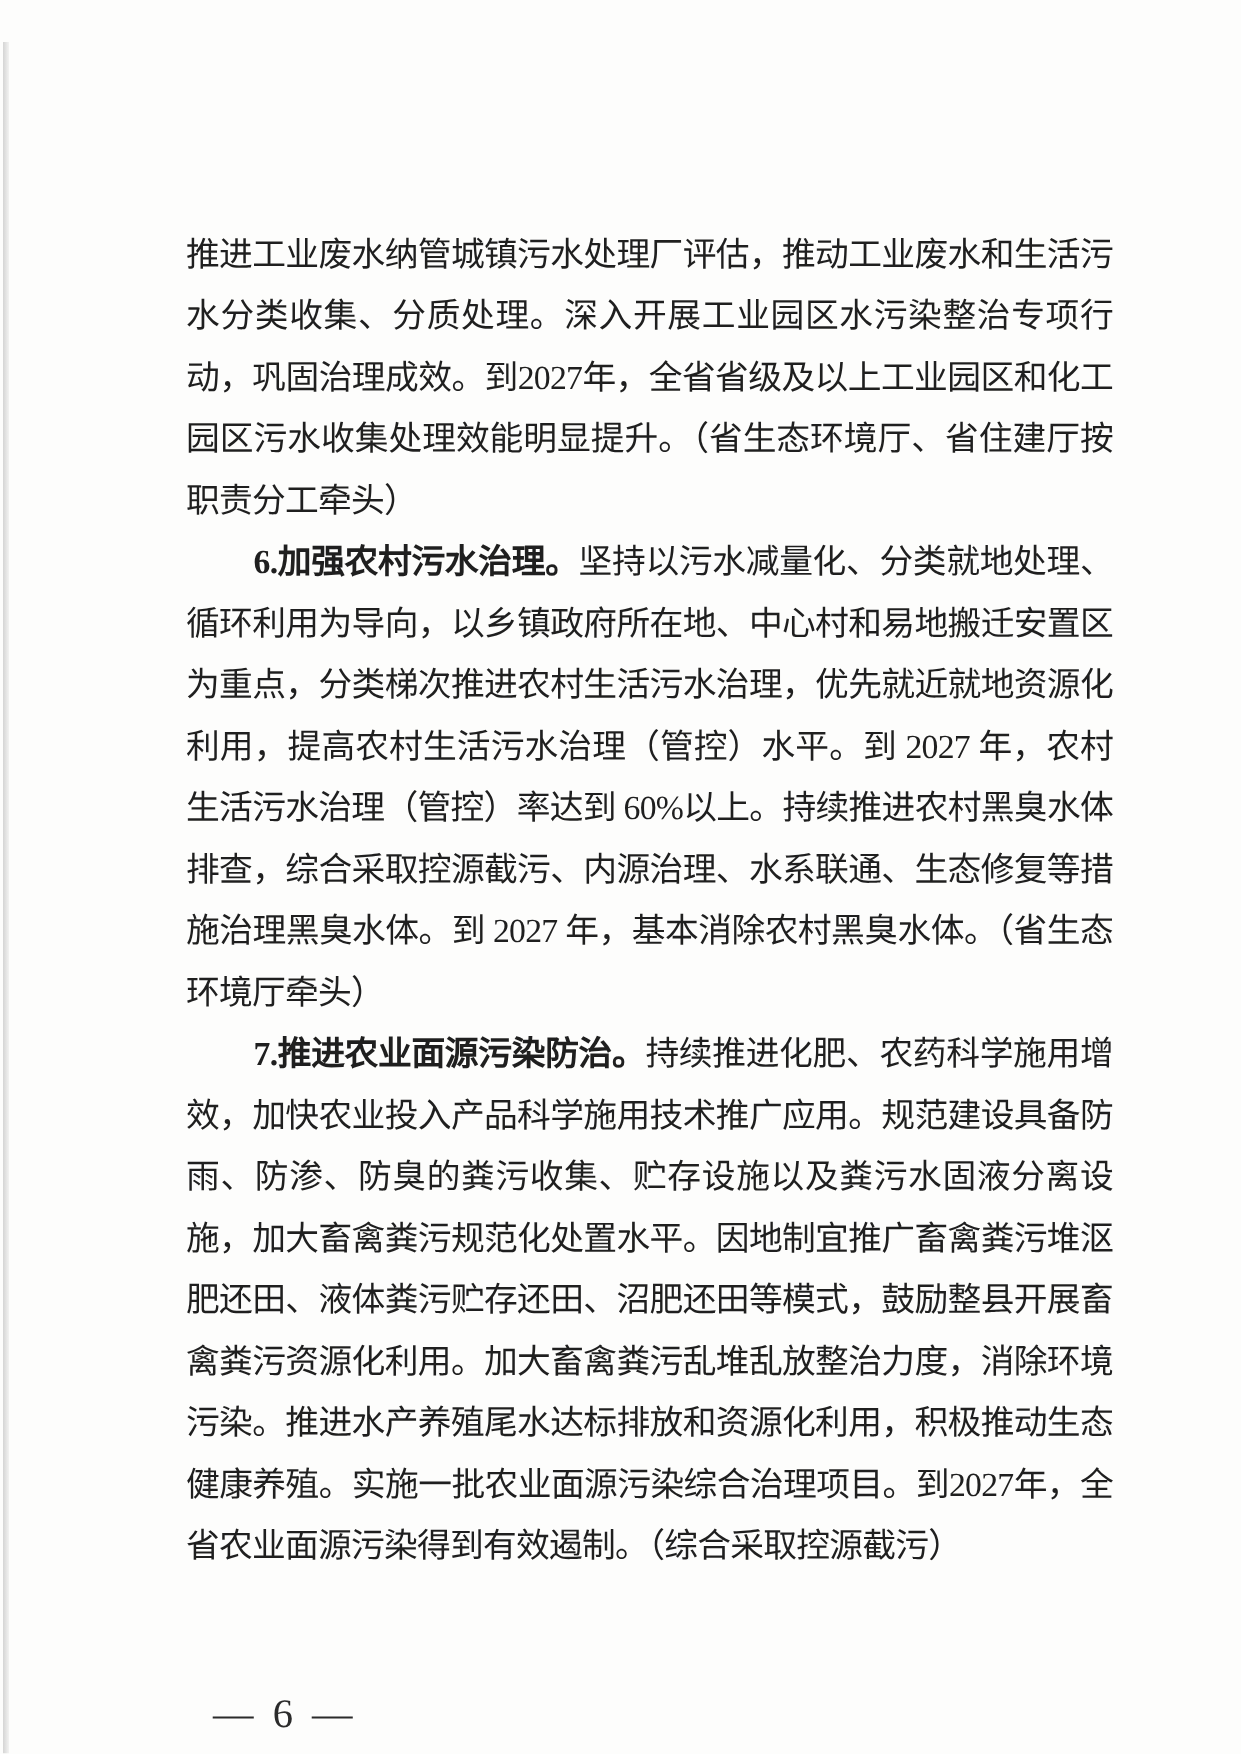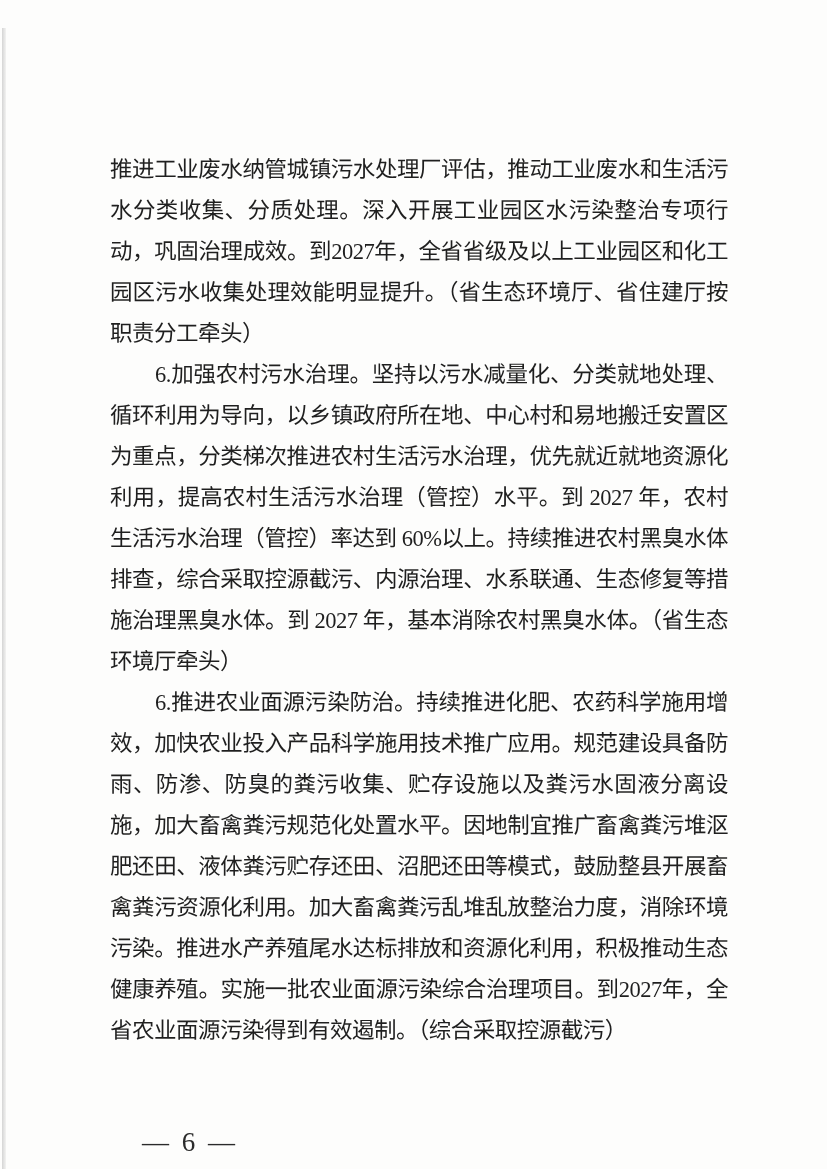--- a/index.html
+++ b/index.html
@@ -23,41 +23,41 @@
     position: absolute;
     left: 2px;
     top: 28px;
     width: 4px;
     height: 1141px;
     background: linear-gradient(to right, #bfbfbf, #ededec);
     opacity: 0.65;
   }
   .body-text {
     position: absolute;
-    left: 110px;
+    left: 124px;
     top: 149px;
     width: 618px;
   }
   .para {
     margin: 0;
     padding: 0;
     font-family: "Liberation Serif", "DejaVu Serif", serif;
     font-size: 22.5px;
     letter-spacing: -0.5px;
     line-height: 41px;
     color: #1f1f1f;
     text-align: justify;
     text-justify: inter-character;
     word-break: normal;
   }
   .para.indent {
     text-indent: 2em;
   }
   .lead {
-    font-weight: 400;
+    font-weight: 700;
   }
   .page-footer {
     position: absolute;
     left: 103px;
     top: 1096px;
     font-family: "Liberation Serif", "DejaVu Serif", serif;
     font-size: 27px;
     letter-spacing: 3px;
     color: #2b2b2b;
     white-space: pre;
@@ -69,21 +69,21 @@
 <div class="page">
 
   <div class="scan-edge"></div>
 
   <main class="body-text">
 
     <p class="para">推进工业废水纳管城镇污水处理厂评估，推动工业废水和生活污水分类收集、分质处理。深入开展工业园区水污染整治专项行动，巩固治理成效。到2027年，全省省级及以上工业园区和化工园区污水收集处理效能明显提升。（省生态环境厅、省住建厅按职责分工牵头）</p>
 
     <p class="para indent"><b class="lead">6.加强农村污水治理。</b><span>坚持以污水减量化、分类就地处理、循环利用为导向，以乡镇政府所在地、中心村和易地搬迁安置区为重点，分类梯次推进农村生活污水治理，优先就近就地资源化利用，提高农村生活污水治理（管控）水平。到 2027 年，农村生活污水治理（管控）率达到 60%以上。持续推进农村黑臭水体排查，综合采取控源截污、内源治理、水系联通、生态修复等措施治理黑臭水体。到 2027 年，基本消除农村黑臭水体。（省生态环境厅牵头）</span></p>
 
-    <p class="para indent"><b class="lead">6.推进农业面源污染防治。</b><span>持续推进化肥、农药科学施用增效，加快农业投入产品科学施用技术推广应用。规范建设具备防雨、防渗、防臭的粪污收集、贮存设施以及粪污水固液分离设施，加大畜禽粪污规范化处置水平。因地制宜推广畜禽粪污堆沤肥还田、液体粪污贮存还田、沼肥还田等模式，鼓励整县开展畜禽粪污资源化利用。加大畜禽粪污乱堆乱放整治力度，消除环境污染。推进水产养殖尾水达标排放和资源化利用，积极推动生态健康养殖。实施一批农业面源污染综合治理项目。到2027年，全省农业面源污染得到有效遏制。（综合采取控源截污）</span></p>
+    <p class="para indent"><b class="lead">7.推进农业面源污染防治。</b><span>持续推进化肥、农药科学施用增效，加快农业投入产品科学施用技术推广应用。规范建设具备防雨、防渗、防臭的粪污收集、贮存设施以及粪污水固液分离设施，加大畜禽粪污规范化处置水平。因地制宜推广畜禽粪污堆沤肥还田、液体粪污贮存还田、沼肥还田等模式，鼓励整县开展畜禽粪污资源化利用。加大畜禽粪污乱堆乱放整治力度，消除环境污染。推进水产养殖尾水达标排放和资源化利用，积极推动生态健康养殖。实施一批农业面源污染综合治理项目。到2027年，全省农业面源污染得到有效遏制。（综合采取控源截污）</span></p>
 
   </main>
 
   <footer class="page-footer">
     <span>— 6 —</span>
   </footer>
 
 </div>
 
 </body></html>

